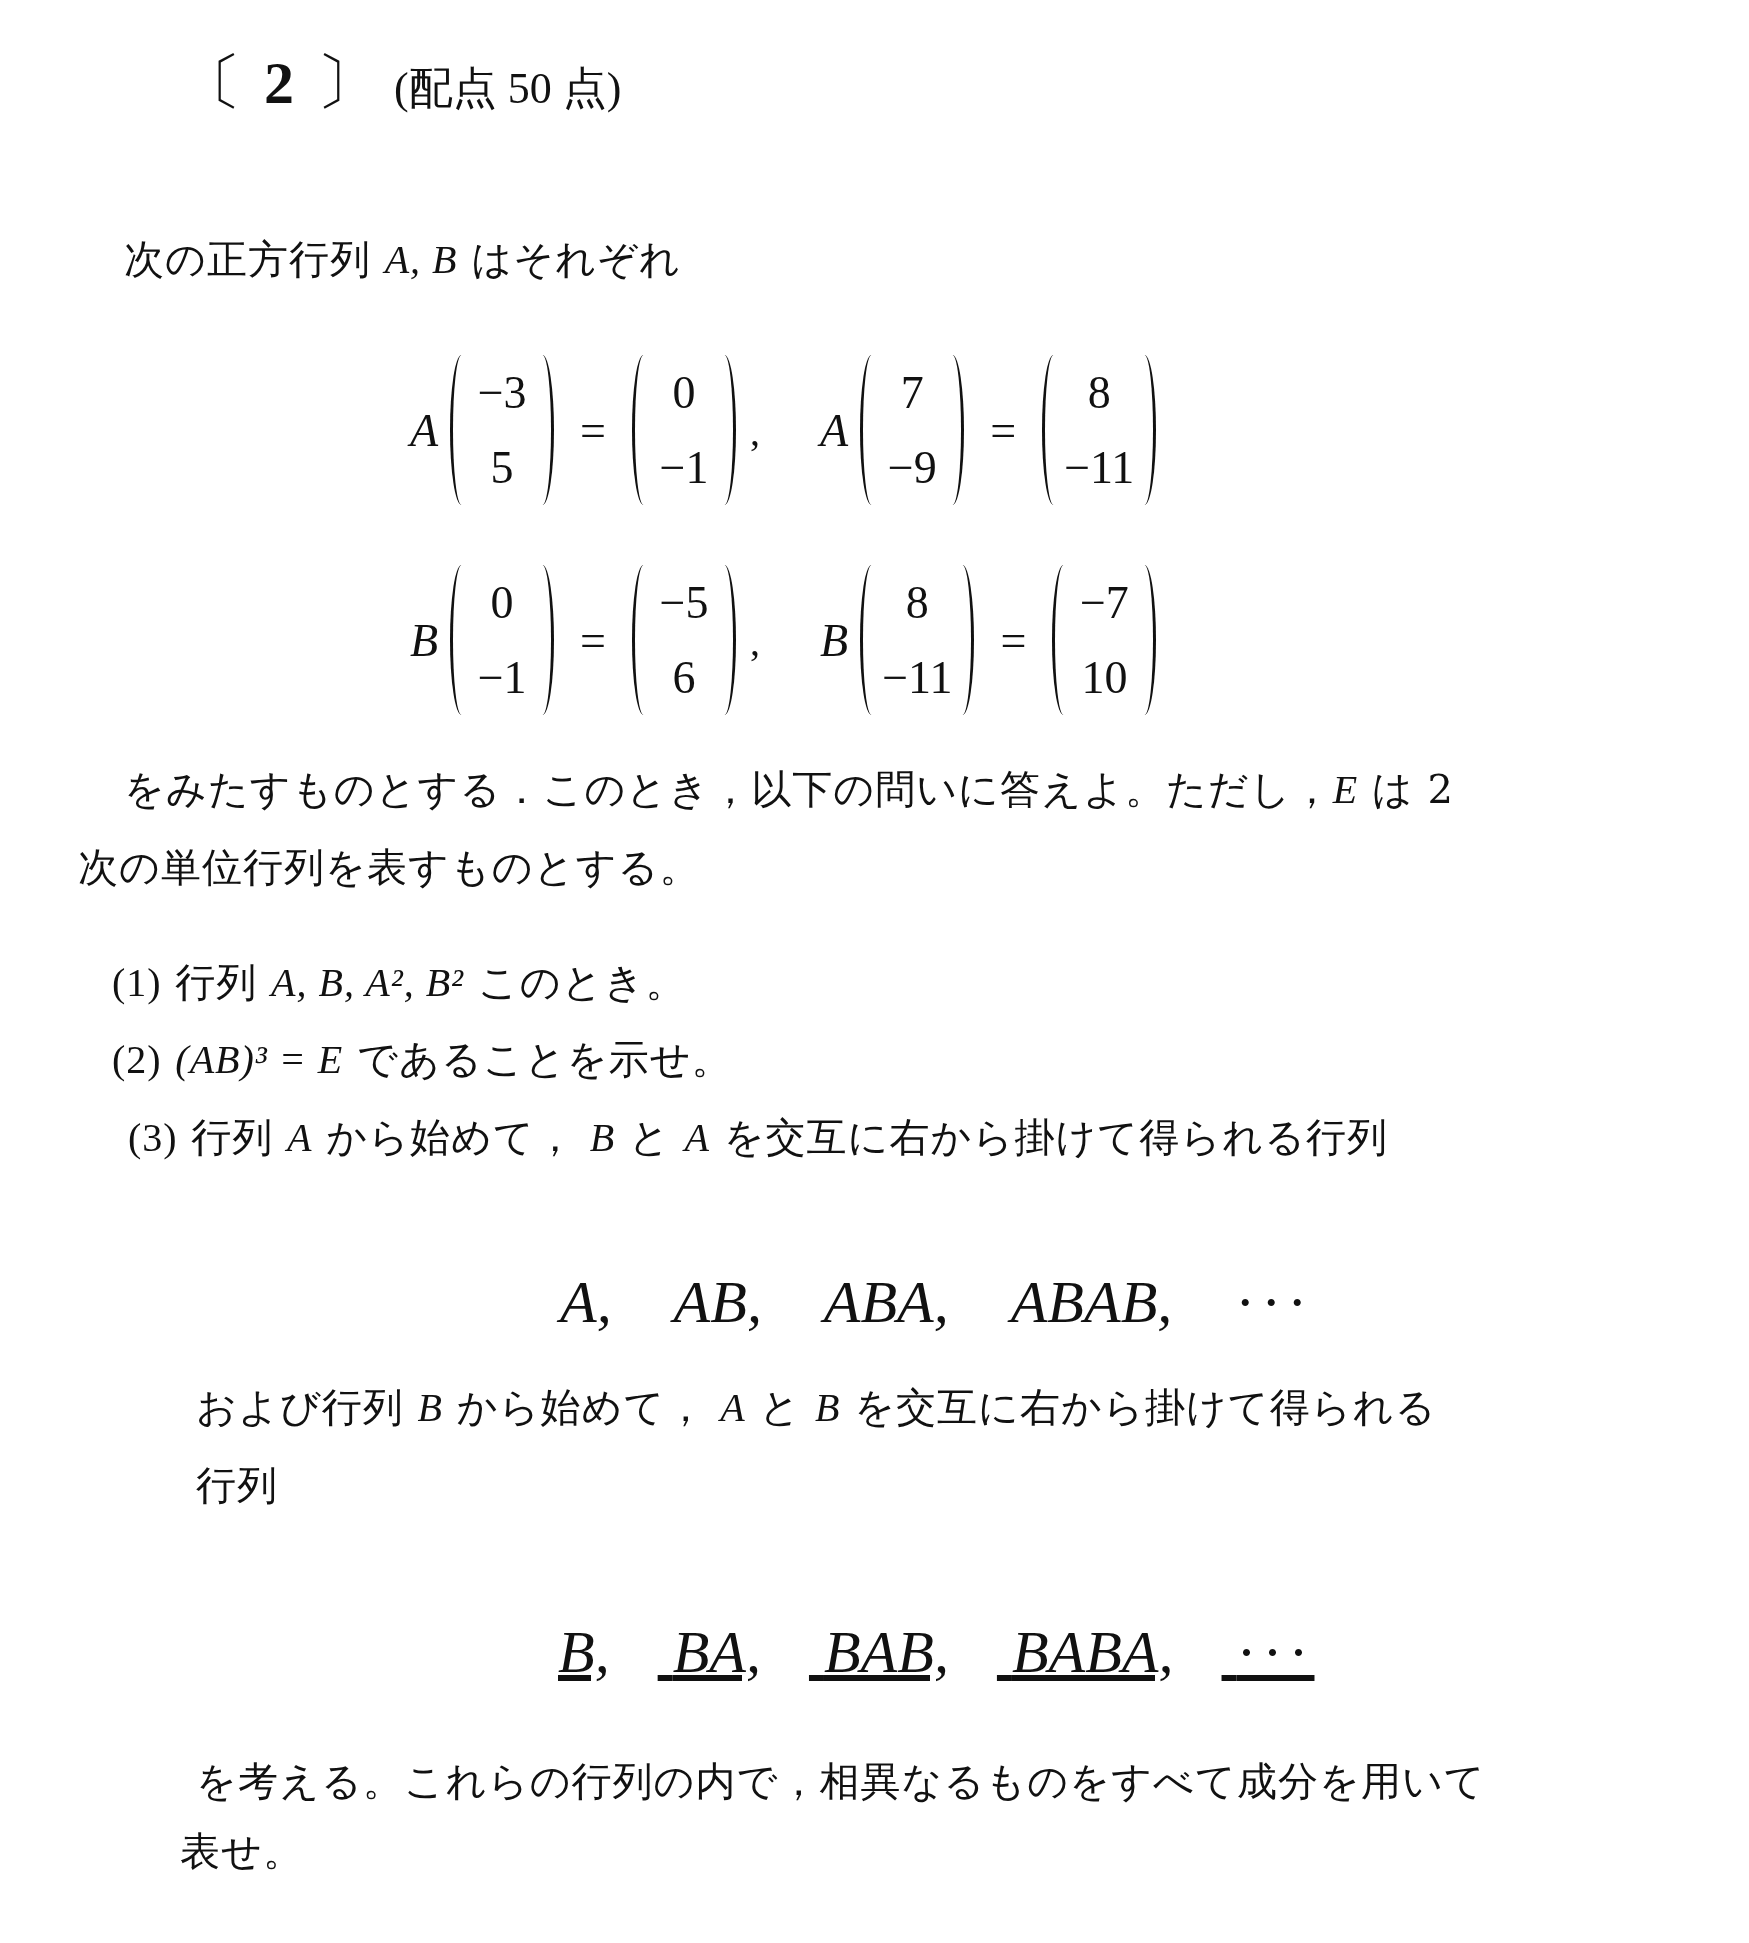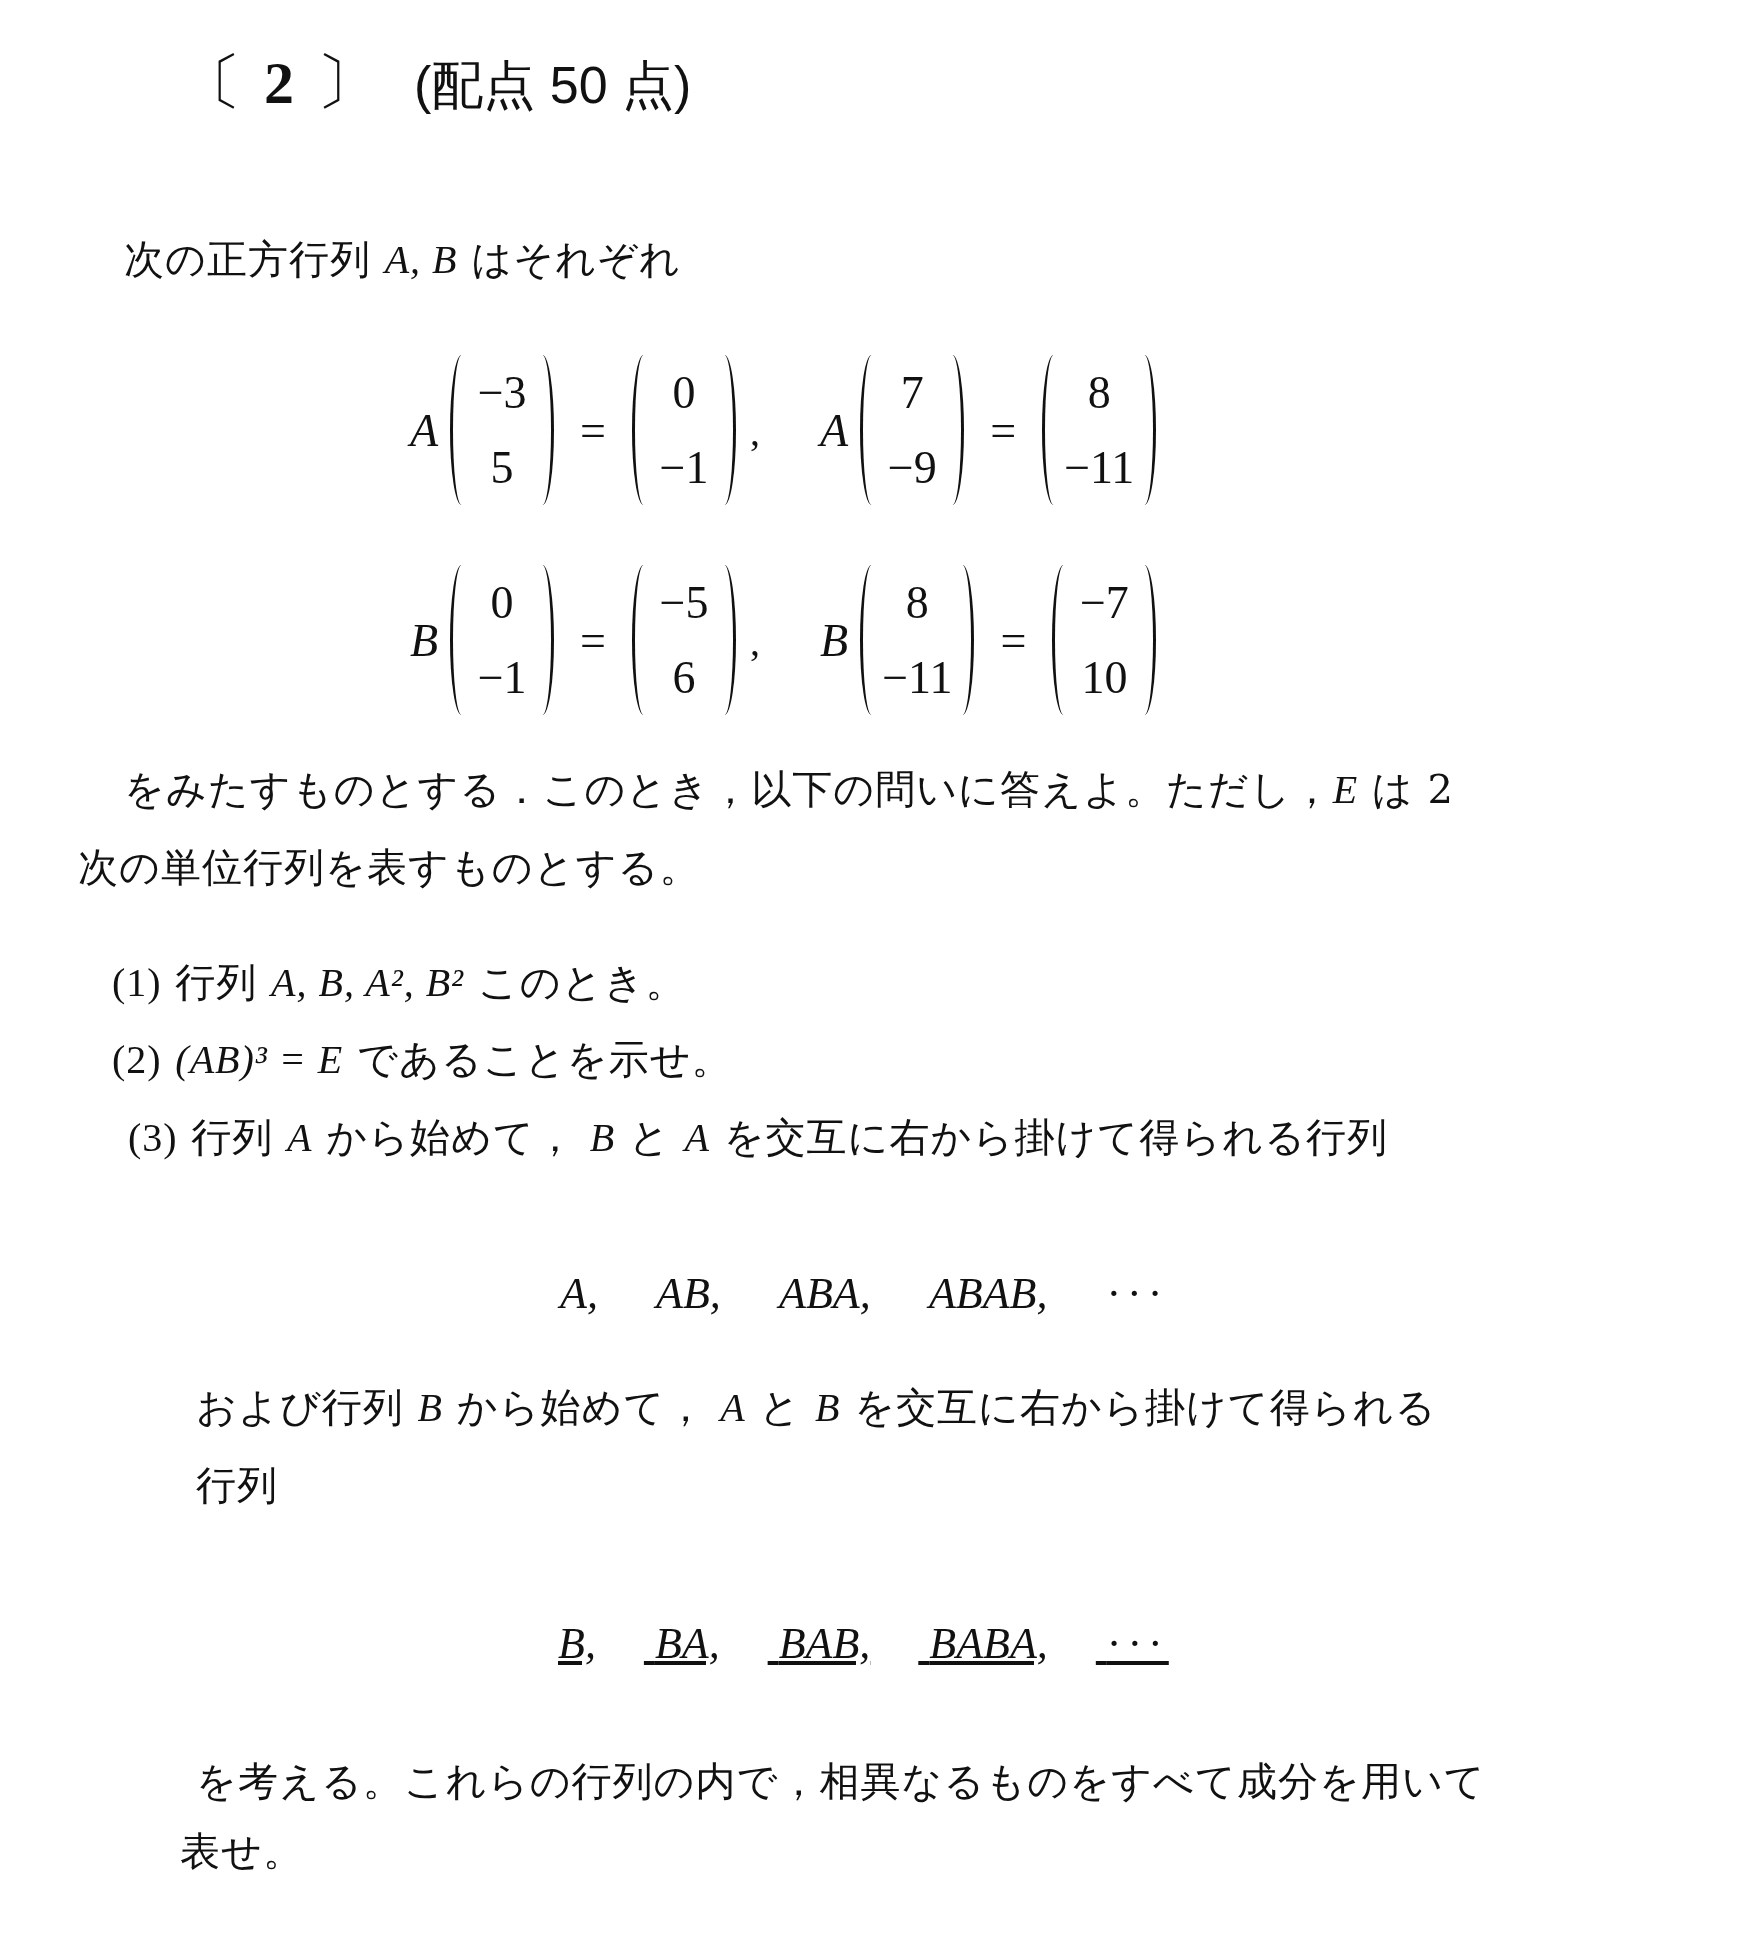--- a/index.html
+++ b/index.html
@@ -10,35 +10,35 @@
   }
   .abs { position: absolute; }
   .jp { font-size: 40px; letter-spacing: 1px; white-space: nowrap; }
   .m { font-family: "Liberation Serif", "DejaVu Serif", serif; font-style: italic; }
   .n { font-family: "Liberation Serif", "DejaVu Serif", serif; font-style: normal; }
 
   
   .hdr { top: 40px; left: 180px; display: flex; align-items: baseline; }
   .hdr .brk { font-size: 62px; font-family: "DejaVu Sans", sans-serif; font-weight: 300; }
   .hdr .num { font-size: 60px; font-weight: bold; font-family: "Liberation Serif", serif; margin: 0 22px; }
-  .hdr .pts { font-size: 52px; margin-left: 36px; font-family: Liberation Sans, sans-serif; }
+  .hdr .pts { font-size: 44px; margin-left: 16px; font-family: Liberation Serif, serif; }
 
   
   .eqrow { display: flex; align-items: center; font-family: "Liberation Serif", serif; font-size: 46px; }
   .vec { position: relative; display: inline-flex; flex-direction: column; align-items: center; justify-content: space-around;
          height: 150px; padding: 0 22px; margin: 0 8px; }
   .vec::before, .vec::after { content: ""; position: absolute; top: 0; bottom: 0; width: 20px; border: 3px solid #111; }
   .vec::before { left: 0; border-right: none; border-top: none; border-bottom: none; border-radius: 50% 0 0 50% / 50% 0 0 50%; }
   .vec::after { right: 0; border-left: none; border-top: none; border-bottom: none; border-radius: 0 50% 50% 0 / 0 50% 50% 0; }
   .vec span { display: block; min-width: 60px; text-align: center; line-height: 1; }
   .op { margin: 0 18px; font-style: normal; }
   .comma { margin: 0 60px 0 6px; align-self: flex-end; padding-bottom: 50px; font-size: 40px; }
   .var { font-style: italic; margin-right: 4px; }
 
-  .seq { font-family: "Liberation Serif", serif; font-style: italic; font-size: 44px; white-space: nowrap; }
+  .seq { font-family: "Liberation Serif", serif; font-style: italic; font-size: 60px; white-space: nowrap; }
   .seq span { margin-right: 48px; }
   .seq .dots { font-style: normal; letter-spacing: 6px; }
 </style>
 </head>
 <body>
 
 <div class="abs hdr">
   <span class="brk">〔</span>
   <span class="num">2</span>
   <span class="brk">〕</span>

